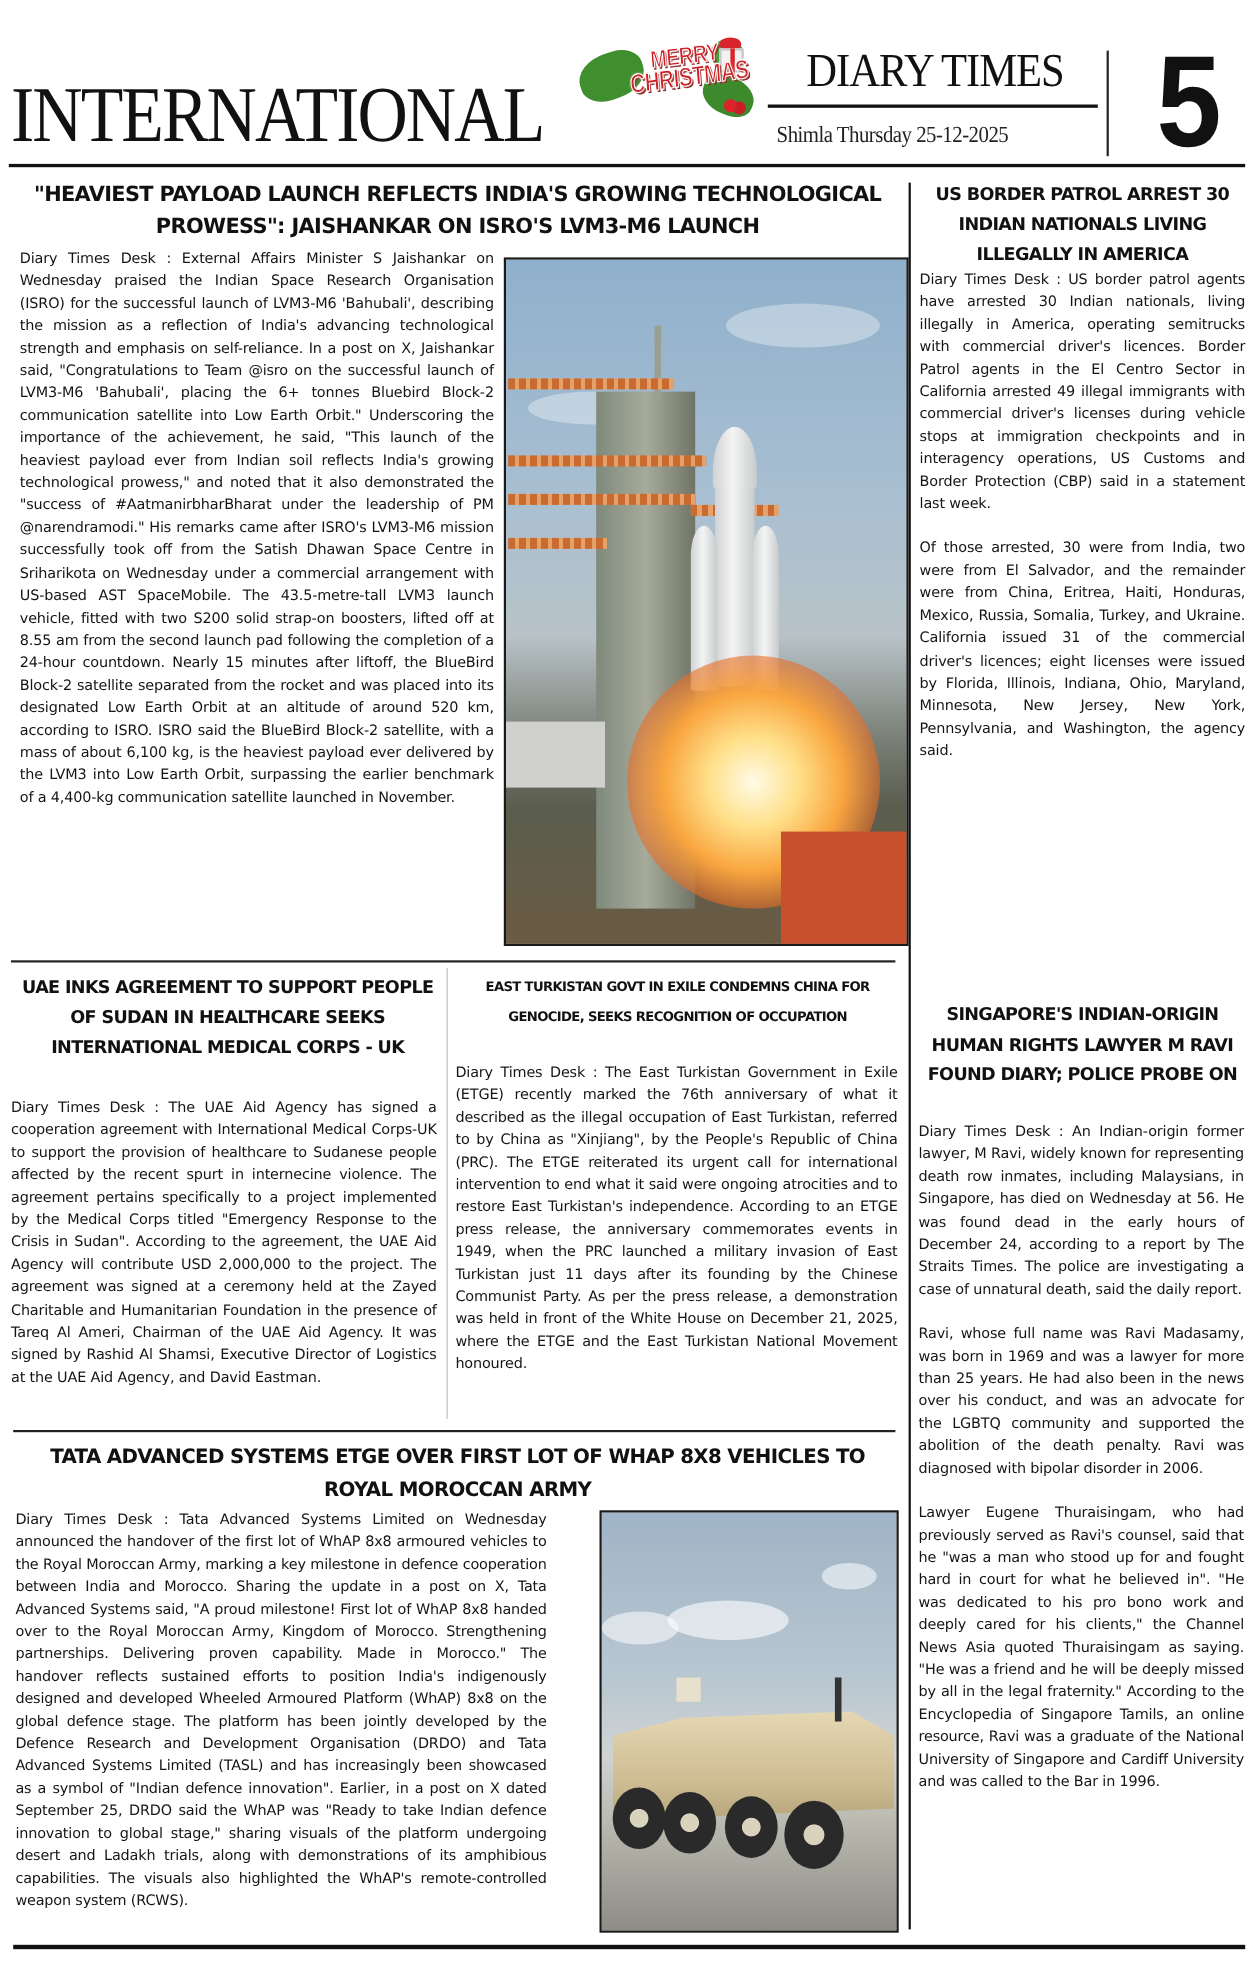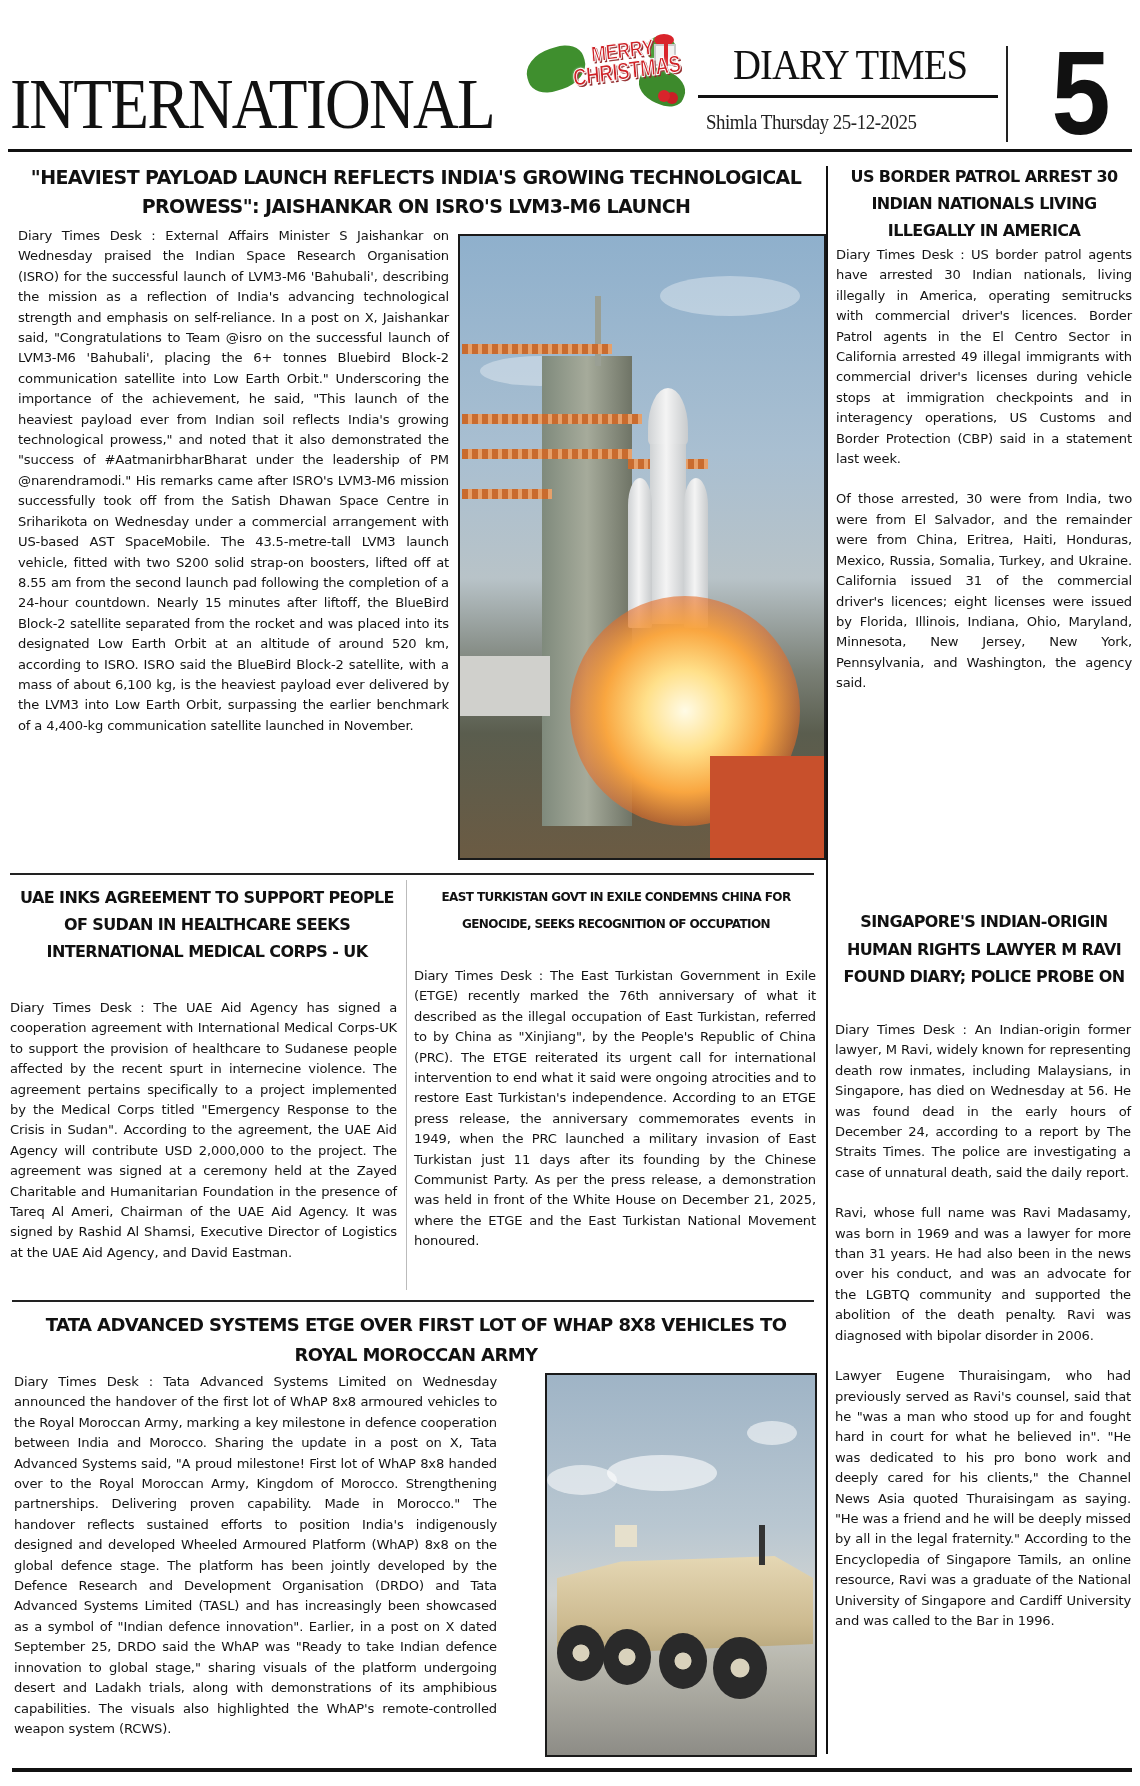--- a/index.html
+++ b/index.html
@@ -167,21 +167,21 @@
   <div id="us-body" class="body">
     <p><span class="lead">Diary Times Desk :</span> <span>US border patrol agents have arrested 30 Indian nationals, living illegally in America, operating semitrucks with commercial driver's licences. Border Patrol agents in the El Centro Sector in California arrested 49 illegal immigrants with commercial driver's licenses during vehicle stops at immigration checkpoints and in interagency operations, US Customs and Border Protection (CBP) said in a statement last week.</span></p>
     <p>Of those arrested, 30 were from India, two were from El Salvador, and the remainder were from China, Eritrea, Haiti, Honduras, Mexico, Russia, Somalia, Turkey, and Ukraine. California issued 31 of the commercial driver's licences; eight licenses were issued by Florida, Illinois, Indiana, Ohio, Maryland, Minnesota, New Jersey, New York, Pennsylvania, and Washington, the agency said.</p>
   </div>
 </article>
 
 <article>
   <h2 id="sg-head" class="headline">SINGAPORE'S INDIAN-ORIGIN HUMAN RIGHTS LAWYER M RAVI FOUND DIARY; POLICE PROBE ON</h2>
   <div class="body" style="position:absolute; left:835px; top:1020px; width:296px;">
     <p><span class="lead">Diary Times Desk :</span> <span>An Indian-origin former lawyer, M Ravi, widely known for representing death row inmates, including Malaysians, in Singapore, has died on Wednesday at 56. He was found dead in the early hours of December 24, according to a report by The Straits Times. The police are investigating a case of unnatural death, said the daily report.</span></p>
-    <p>Ravi, whose full name was Ravi Madasamy, was born in 1969 and was a lawyer for more than 31 years. He had also been in the news over his conduct, and was an advocate for the LGBTQ community and supported the abolition of the death penalty. Ravi was diagnosed with bipolar disorder in 2006.</p>
+    <p>Ravi, whose full name was Ravi Madasamy, was born in 1969 and was a lawyer for more than 25 years. He had also been in the news over his conduct, and was an advocate for the LGBTQ community and supported the abolition of the death penalty. Ravi was diagnosed with bipolar disorder in 2006.</p>
     <p>Lawyer Eugene Thuraisingam, who had previously served as Ravi's counsel, said that he "was a man who stood up for and fought hard in court for what he believed in". "He was dedicated to his pro bono work and deeply cared for his clients," the Channel News Asia quoted Thuraisingam as saying. "He was a friend and he will be deeply missed by all in the legal fraternity." According to the Encyclopedia of Singapore Tamils, an online resource, Ravi was a graduate of the National University of Singapore and Cardiff University and was called to the Bar in 1996.</p>
   </div>
 </article>
 
 <div class="rule-h" style="left:10px; top:873px; width:804px;"></div>
 <div class="col-rule-v" style="left:406px; top:880px; width:1px; height:410px; background:#bbb;"></div>
 
 <article>
   <h2 id="uae-head" class="headline">UAE INKS AGREEMENT TO SUPPORT PEOPLE OF SUDAN IN HEALTHCARE SEEKS INTERNATIONAL MEDICAL CORPS - UK</h2>
   <div id="uae-body" class="body">

